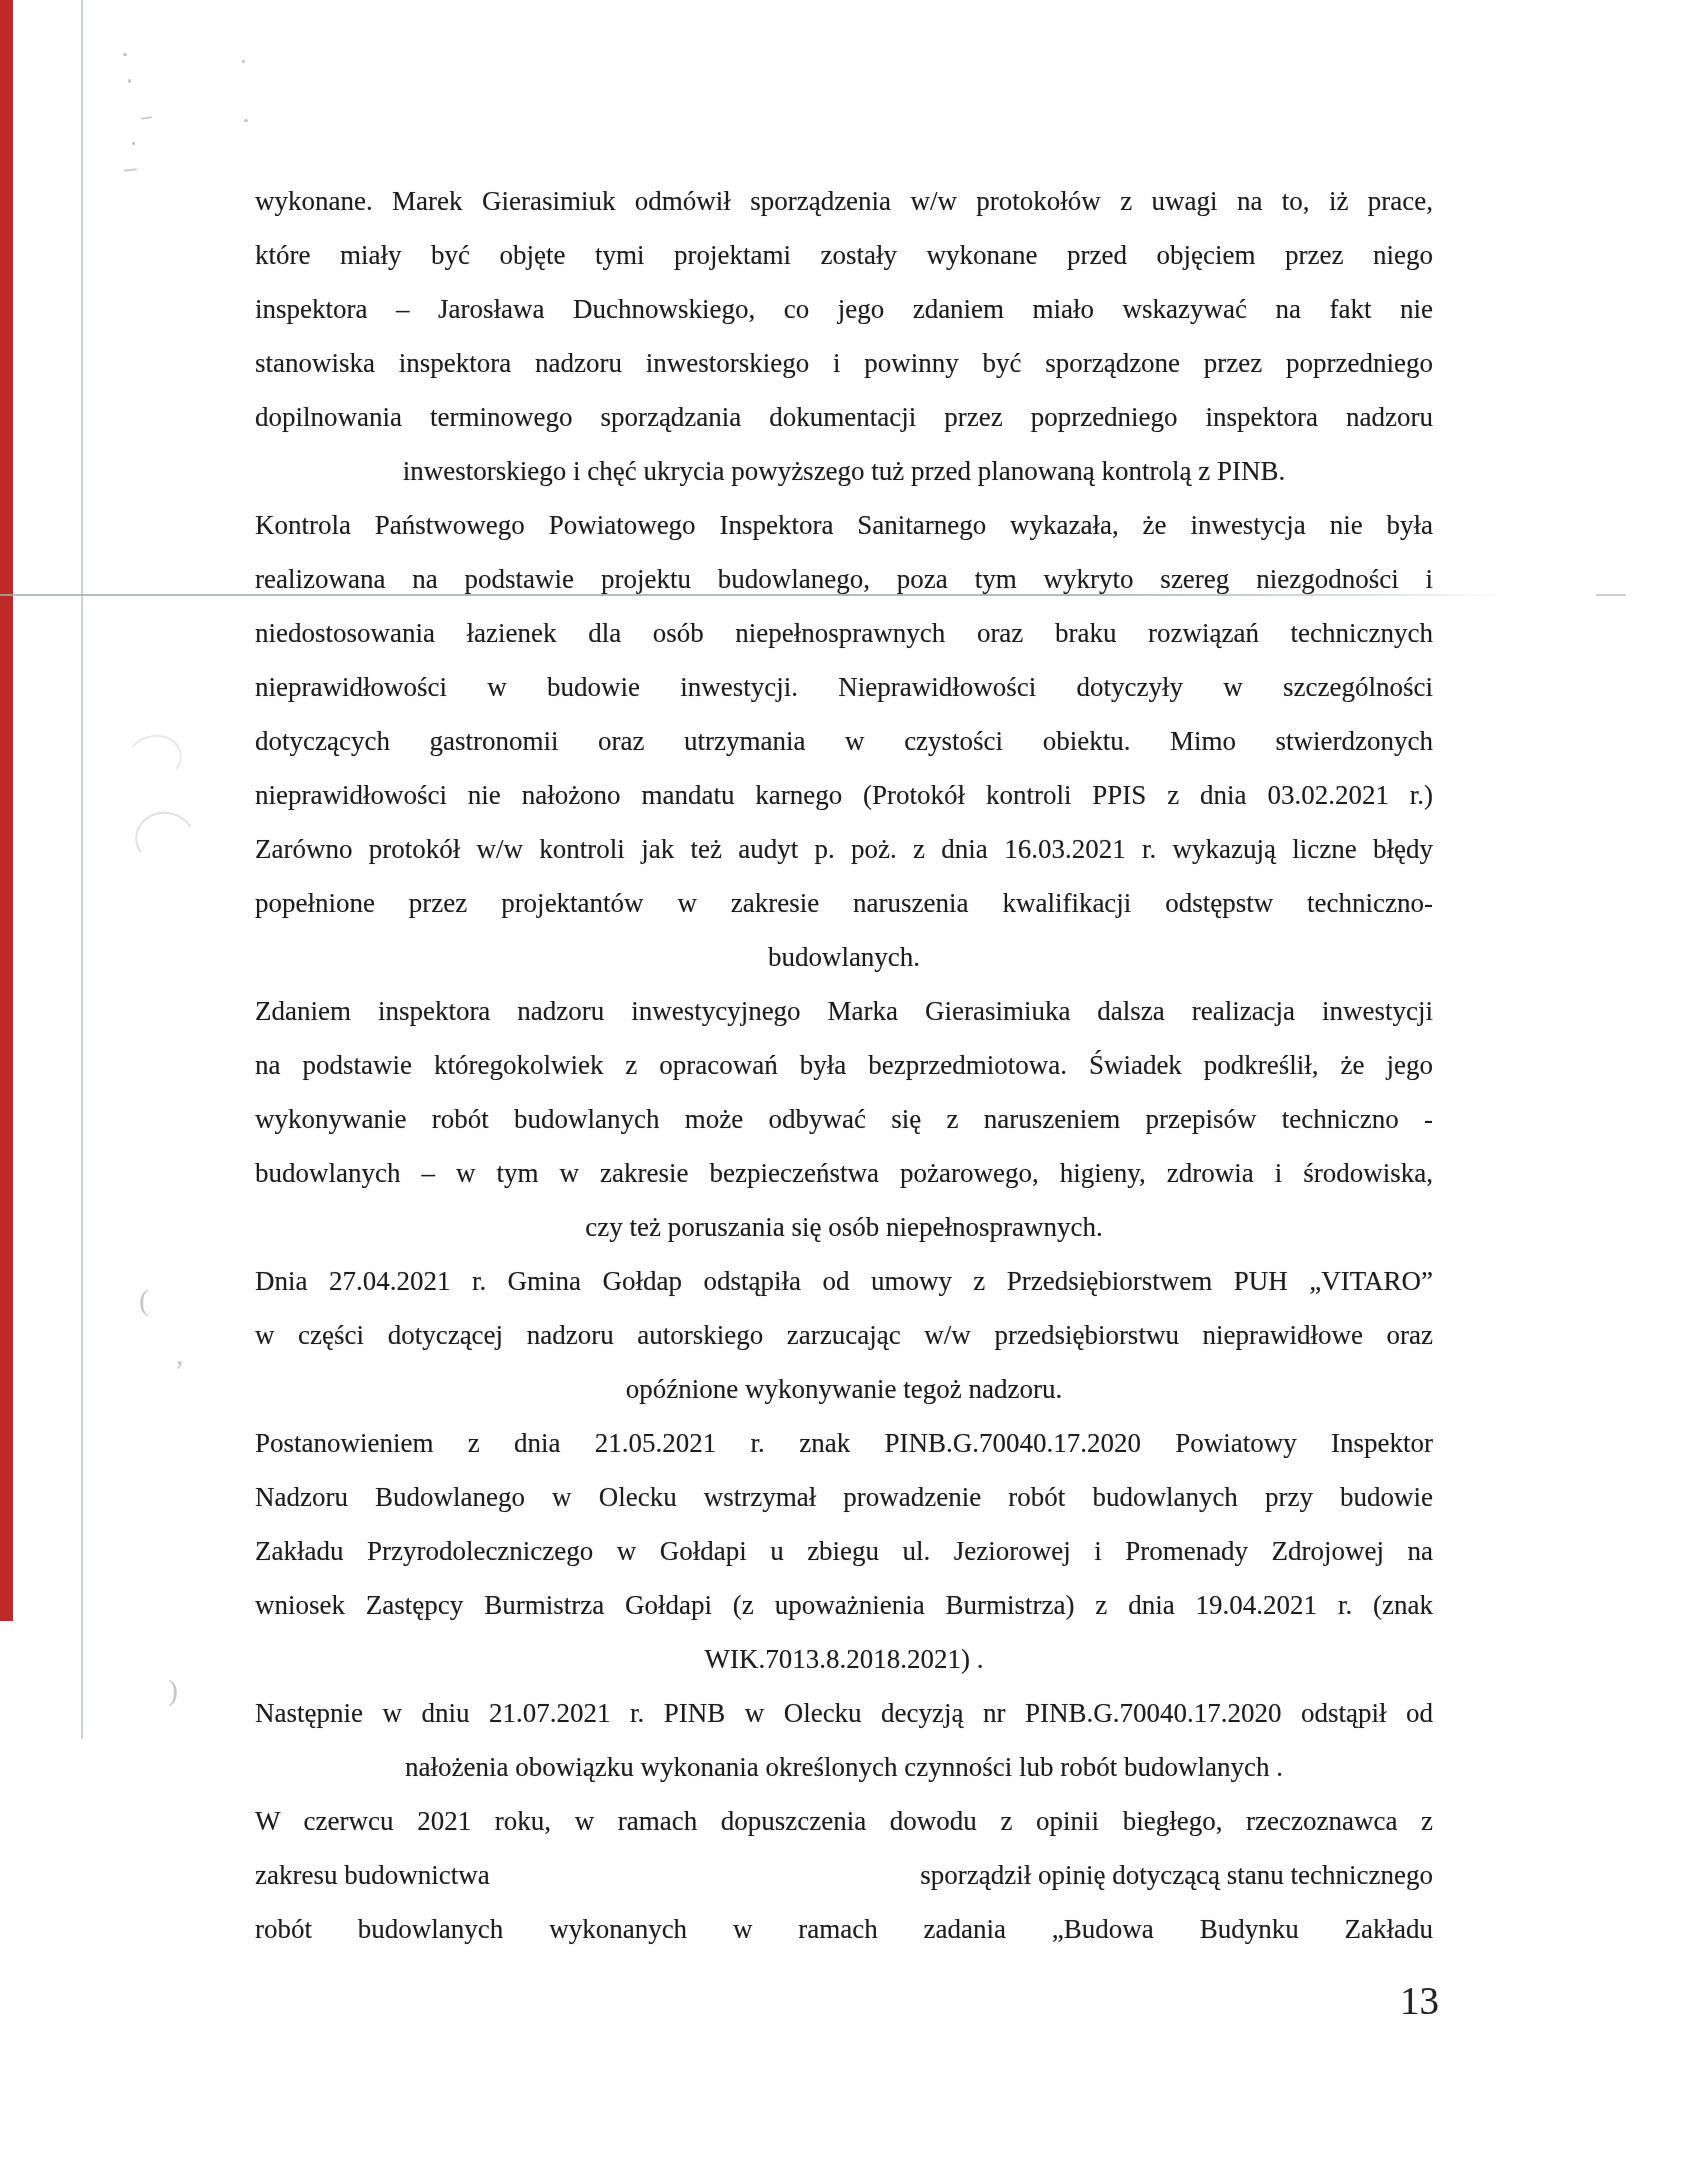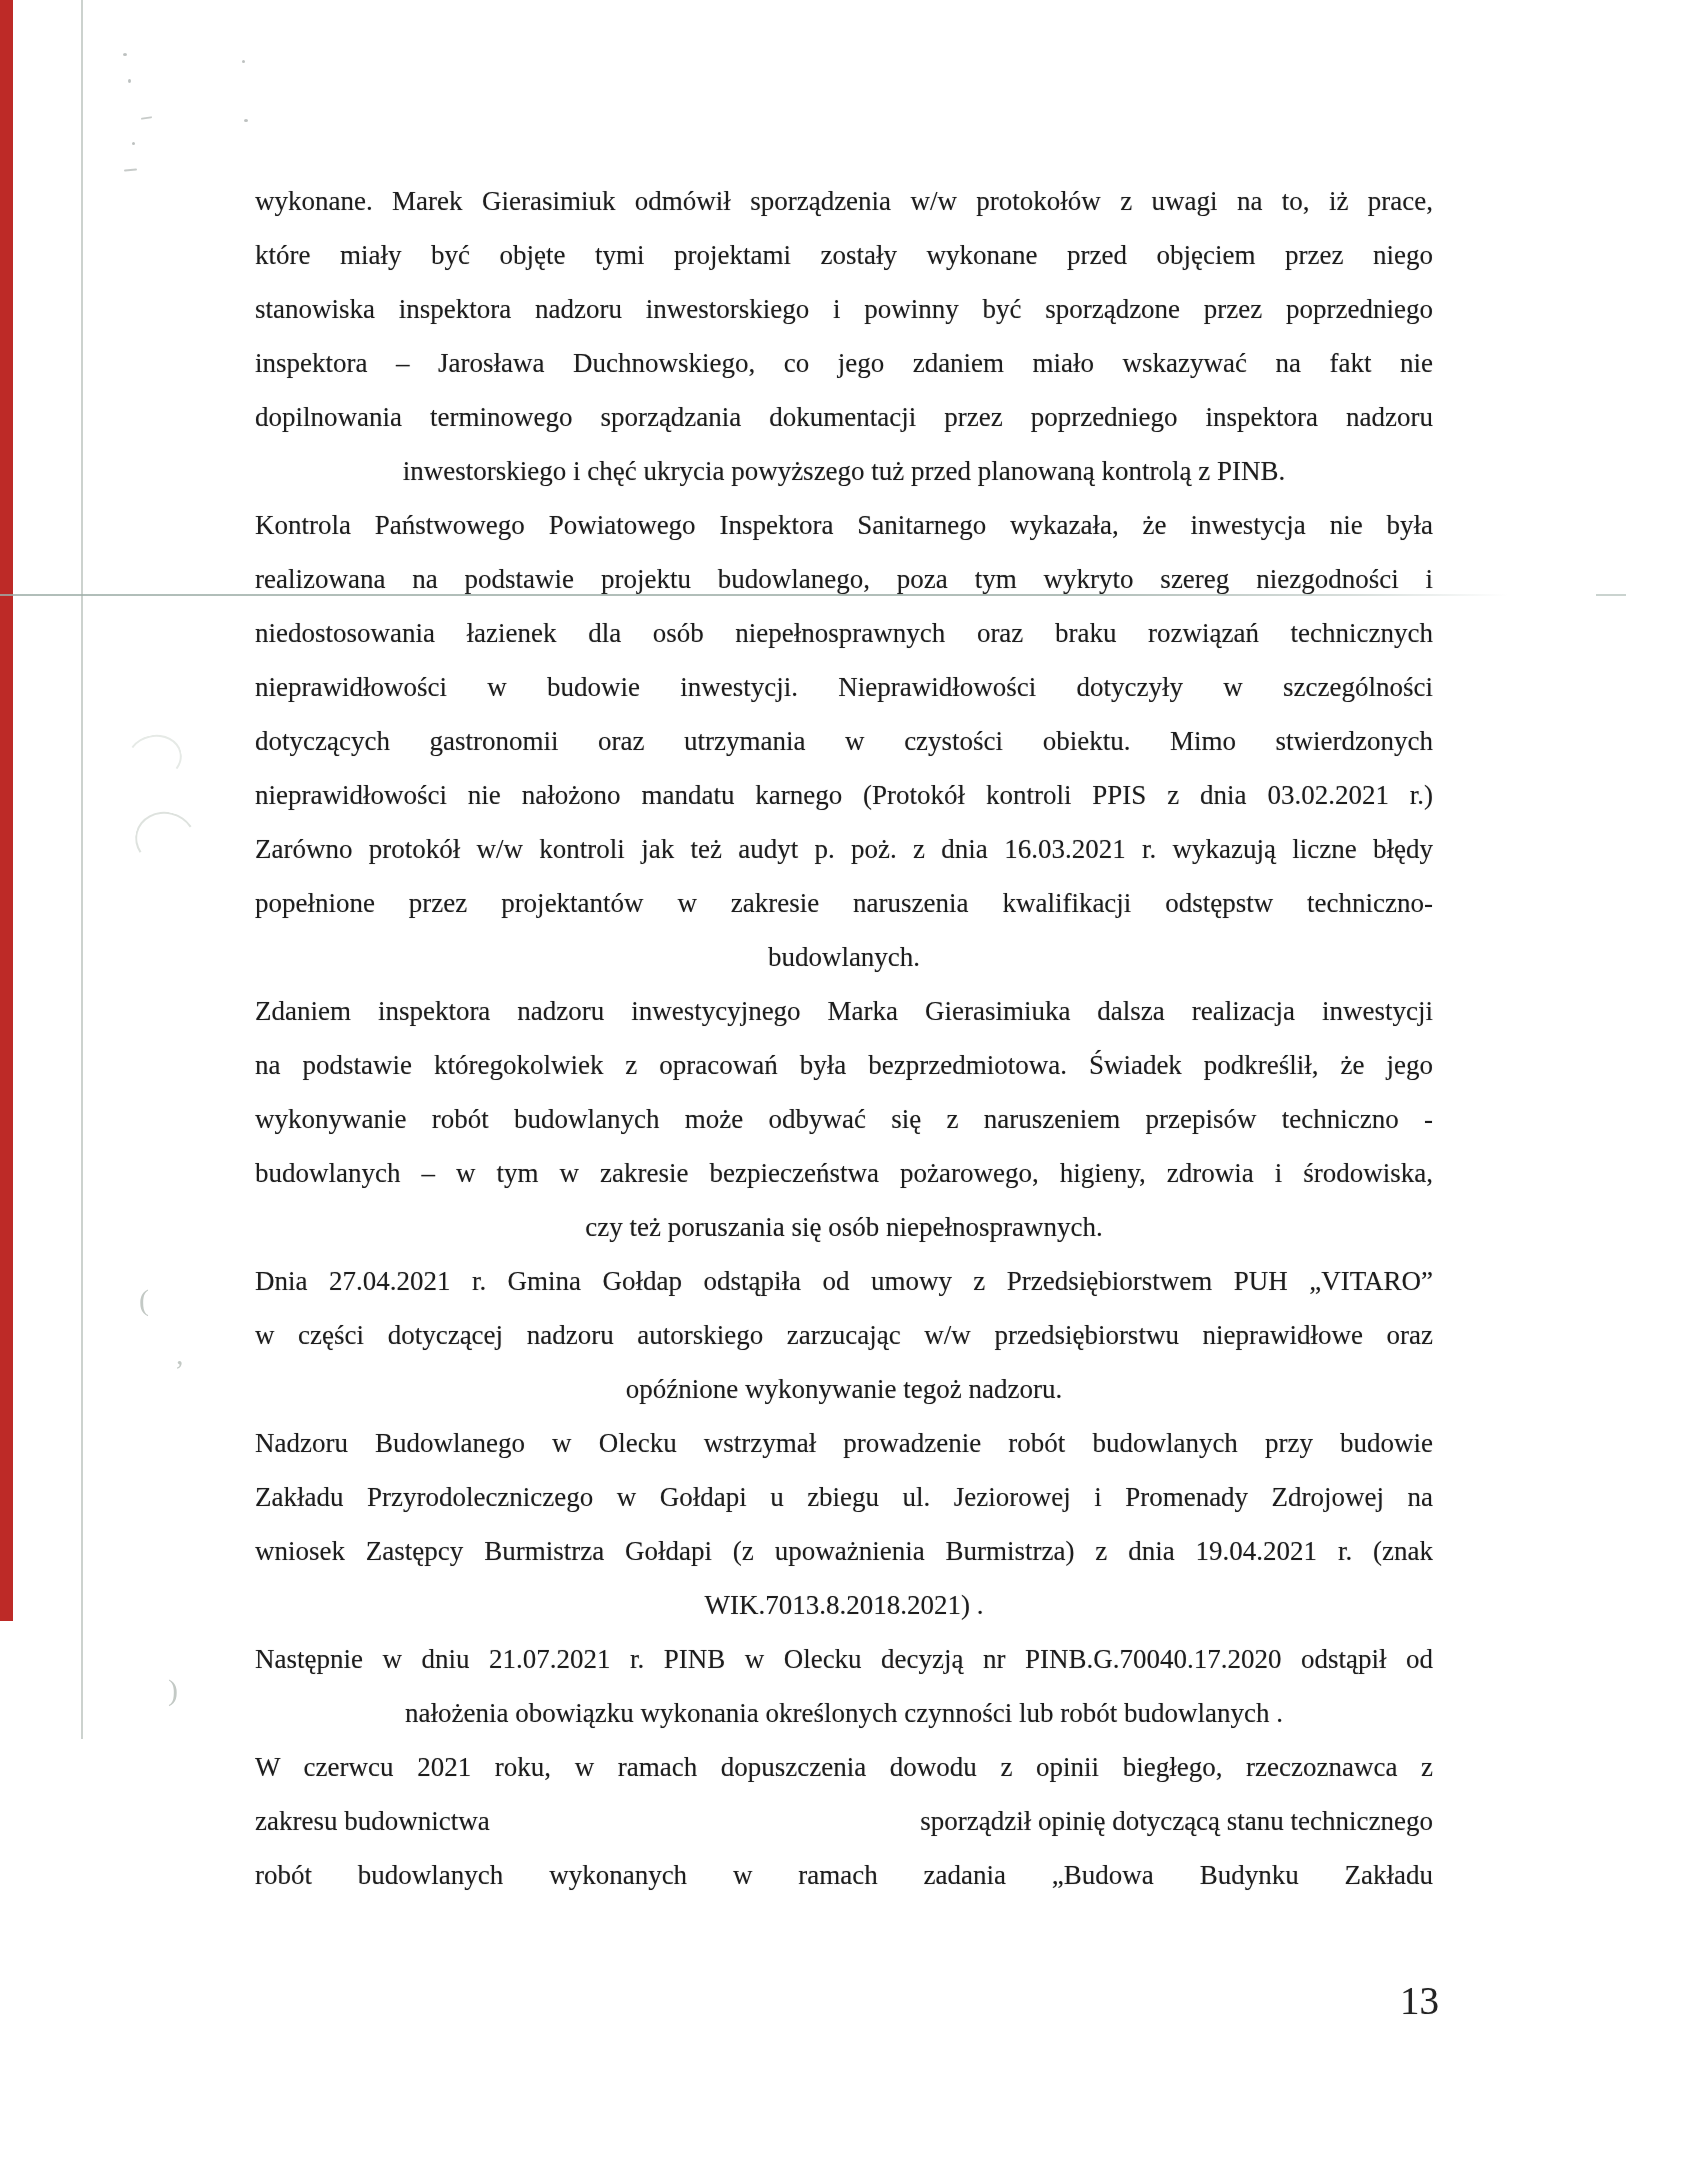--- a/index.html
+++ b/index.html
@@ -68,41 +68,42 @@
   <div class="dash d2"></div>
   <div class="arc a1"></div>
   <div class="arc a2"></div>
   <div class="mark m1">(</div>
   <div class="mark m2">,</div>
   <div class="mark m3">)</div>
 
   <div class="textblock">
     <div class="ln j">wykonane. Marek Gierasimiuk odmówił sporządzenia w/w protokołów z uwagi na to, iż prace,</div>
     <div class="ln j">które miały być objęte tymi projektami zostały wykonane przed objęciem przez niego</div>
+    <div class="ln j">inspektora – Jarosława Duchnowskiego, co jego zdaniem miało wskazywać na fakt nie</div>
     <div class="ln j">stanowiska inspektora nadzoru inwestorskiego i powinny być sporządzone przez poprzedniego</div>
-    <div class="ln j">inspektora – Jarosława Duchnowskiego, co jego zdaniem miało wskazywać na fakt nie</div>
     <div class="ln j">dopilnowania terminowego sporządzania dokumentacji przez poprzedniego inspektora nadzoru</div>
     <div class="ln l">inwestorskiego i chęć ukrycia powyższego tuż przed planowaną kontrolą z PINB.</div>
     <div class="ln j">Kontrola Państwowego Powiatowego Inspektora Sanitarnego wykazała, że inwestycja nie była</div>
     <div class="ln j">realizowana na podstawie projektu budowlanego, poza tym wykryto szereg niezgodności i</div>
     <div class="ln j">niedostosowania łazienek dla osób niepełnosprawnych oraz braku rozwiązań technicznych</div>
     <div class="ln j">nieprawidłowości w budowie inwestycji. Nieprawidłowości dotyczyły w szczególności</div>
     <div class="ln j">dotyczących gastronomii oraz utrzymania w czystości obiektu. Mimo stwierdzonych</div>
     <div class="ln j">nieprawidłowości nie nałożono mandatu karnego (Protokół kontroli PPIS z dnia 03.02.2021 r.)</div>
     <div class="ln j">Zarówno protokół w/w kontroli jak też audyt p. poż. z dnia 16.03.2021 r. wykazują liczne błędy</div>
     <div class="ln j">popełnione przez projektantów w zakresie naruszenia kwalifikacji odstępstw techniczno-</div>
     <div class="ln l">budowlanych.</div>
     <div class="ln j">Zdaniem inspektora nadzoru inwestycyjnego Marka Gierasimiuka dalsza realizacja inwestycji</div>
     <div class="ln j">na podstawie któregokolwiek z opracowań była bezprzedmiotowa. Świadek podkreślił, że jego</div>
     <div class="ln j">wykonywanie robót budowlanych może odbywać się z naruszeniem przepisów techniczno -</div>
     <div class="ln j">budowlanych – w tym w zakresie bezpieczeństwa pożarowego, higieny, zdrowia i środowiska,</div>
     <div class="ln l">czy też poruszania się osób niepełnosprawnych.</div>
     <div class="ln j">Dnia 27.04.2021 r. Gmina Gołdap odstąpiła od umowy z Przedsiębiorstwem PUH „VITARO”</div>
     <div class="ln j">w części dotyczącej nadzoru autorskiego zarzucając w/w przedsiębiorstwu nieprawidłowe oraz</div>
     <div class="ln l">opóźnione wykonywanie tegoż nadzoru.</div>
+    <div class="ln j">Postanowieniem z dnia 21.05.2021 r. znak PINB.G.70040.17.2020 Powiatowy Inspektor</div>
     <div class="ln j">Nadzoru Budowlanego w Olecku wstrzymał prowadzenie robót budowlanych przy budowie</div>
     <div class="ln j">Zakładu Przyrodoleczniczego w Gołdapi u zbiegu ul. Jeziorowej i Promenady Zdrojowej na</div>
     <div class="ln j">wniosek Zastępcy Burmistrza Gołdapi (z upoważnienia Burmistrza) z dnia 19.04.2021 r. (znak</div>
     <div class="ln l">WIK.7013.8.2018.2021) .</div>
     <div class="ln j">Następnie w dniu 21.07.2021 r. PINB w Olecku decyzją nr PINB.G.70040.17.2020 odstąpił od</div>
     <div class="ln l">nałożenia obowiązku wykonania określonych czynności lub robót budowlanych .</div>
     <div class="ln j">W czerwcu 2021 roku, w ramach dopuszczenia dowodu z opinii biegłego, rzeczoznawca z</div>
     <div class="ln split">
       <span>zakresu budownictwa</span>
       <span>sporządził opinię dotyczącą stanu technicznego</span>

